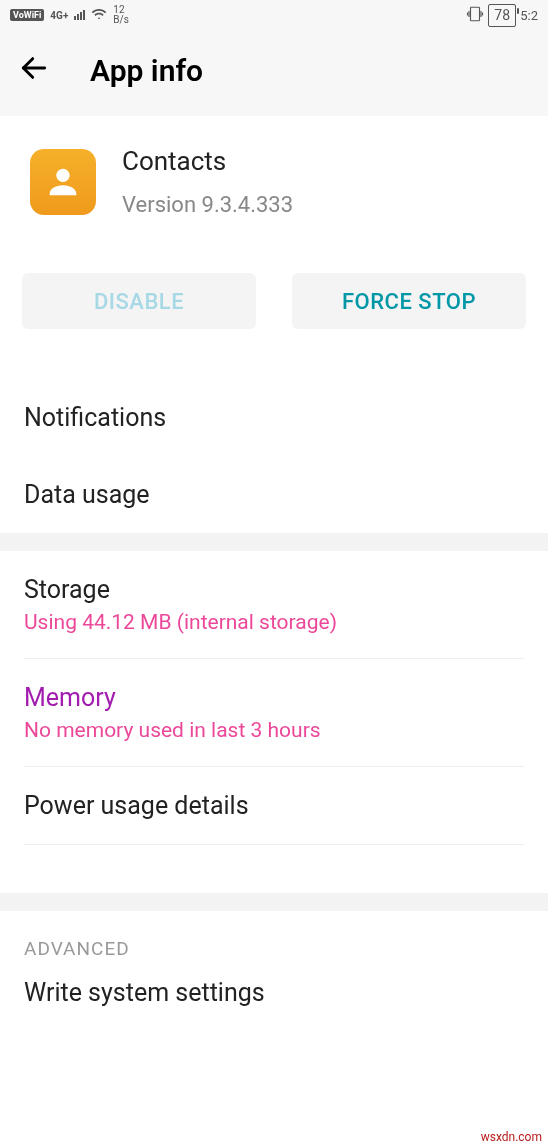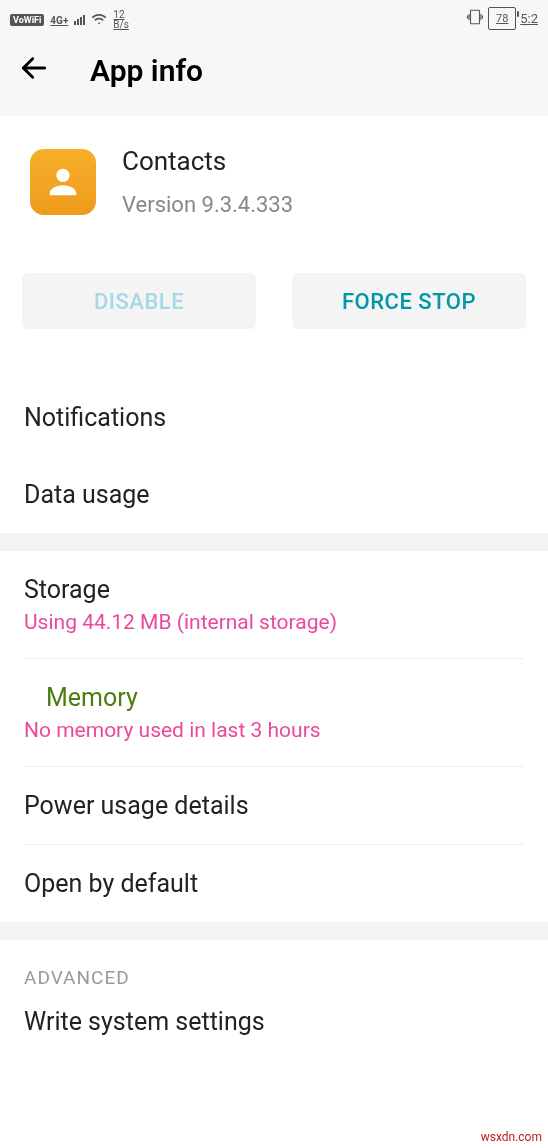--- a/index.html
+++ b/index.html
@@ -9,45 +9,44 @@
     font-family: -apple-system, Roboto, "Helvetica Neue", Arial, sans-serif;
     background: #fff;
     color: #000;
     overflow: hidden;
     position: relative;
   }
   
   .status-bar {
     height: 30px;
     display: flex;
-    align-items: flex-end;
+    align-items: center;
     justify-content: space-between;
     padding: 0 10px;
     font-size: 13px;
     color: #555;
     background: #f7f7f7;
-    text-decoration: underline;
   }
   .status-left { display: flex; align-items: center; gap: 6px; }
   .status-right { display: flex; align-items: center; gap: 4px; }
   .vowifi {
     background: #555; color: #fff; font-size: 9px; font-weight: bold;
     padding: 1px 3px; border-radius: 2px;
   }
   .sig4g { font-size: 10px; font-weight: bold; color: #555; }
   .sigbars { display:flex; align-items:flex-end; gap:1px; }
   .sigbars span { width:2px; background:#555; display:inline-block;}
   .b1{height:4px}.b2{height:6px}.b3{height:8px}.b4{height:10px}
   .wifi-icon svg { width:16px; height:16px; fill:#555;}
   .bs { font-size: 10px; line-height: 10px; color:#555;}
   .vibrate-icon svg { width:18px; height:18px; fill:#555;}
   .battery {
     border: 1.5px solid #555; width: 28px; height: 23px; border-radius: 2px;
     position: relative; display:flex; align-items:center; justify-content:center;
-    font-size: 11px; color:#555;
+    font-size: 14px; color:#555;
   }
   .battery::after {
     content:""; position:absolute; right:-4px; top:3px; width:2px; height:6px; background:#555; border-radius:1px;
   }
   
   .header {
     background: #f7f7f7;
     display: flex; align-items: center;
     padding: 22px 18px 28px 18px;
     gap: 40px;
@@ -84,21 +83,21 @@
   .list-item {
     padding: 24px 0;
   }
   .list-item.highlight {
     margin: 0 -22px;
     padding: 24px 22px;
     border: 4px solid #e4002b;
   }
   .li-title { font-size: 25px; color:#222; }
   .li-sub { font-size: 21px; color:#ec4899; margin-top:6px;}
-  .li-title.muted { color:#4d7c0f;margin-left:22px; }
+  .li-title.muted { color:#a21caf; }
   .divider { height:1px; background:#eee; margin:0;}
   .group-pad { height: 38px; }
   .section-header {
     font-size: 19px; color:#9a9a9a; letter-spacing:1px;
     padding: 26px 24px 10px 24px;
   }
   .watermark {
     position:absolute; bottom:4px; right:6px; font-size:12px; color:#b91c1c;
   }
 </style>
@@ -185,21 +184,20 @@
   <div class="list-item">
     <div class="li-title muted">Memory</div>
     <div class="li-sub">No memory used in last 3 hours</div>
   </div>
   <div class="divider"></div>
   <div class="list-item">
     <div class="li-title">Power usage details</div>
   </div>
   <div class="divider"></div>
   <div class="list-item">
-    <div class="li-title">Open by default</div>
   </div>
 </div>
 
 <div class="section-gap"></div>
 
 <div class="section-header">ADVANCED</div>
 <div class="list">
   <div class="list-item" style="padding-top:8px">
     <div class="li-title">Write system settings</div>
 

